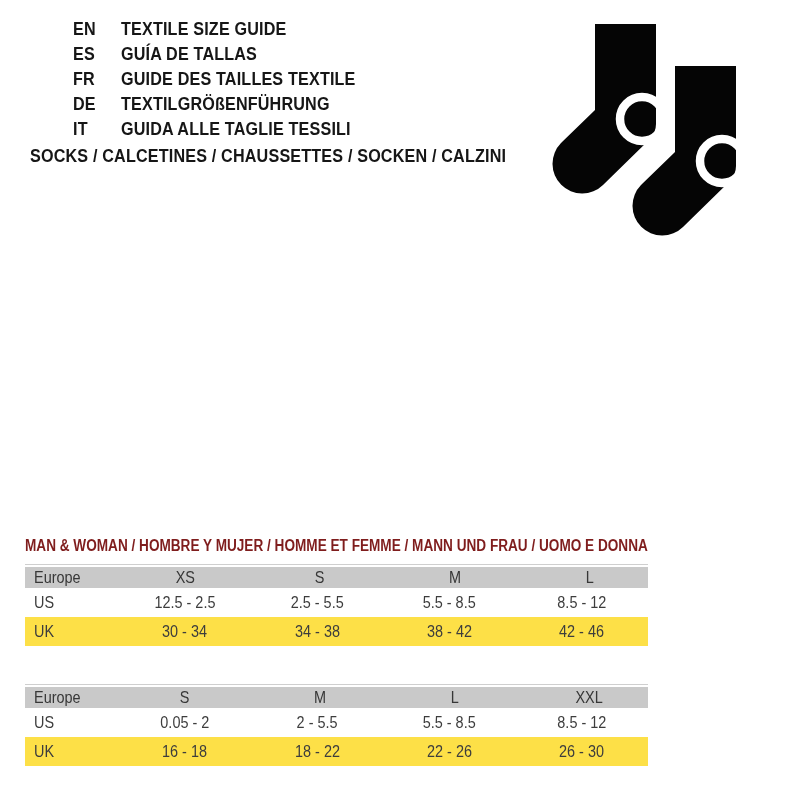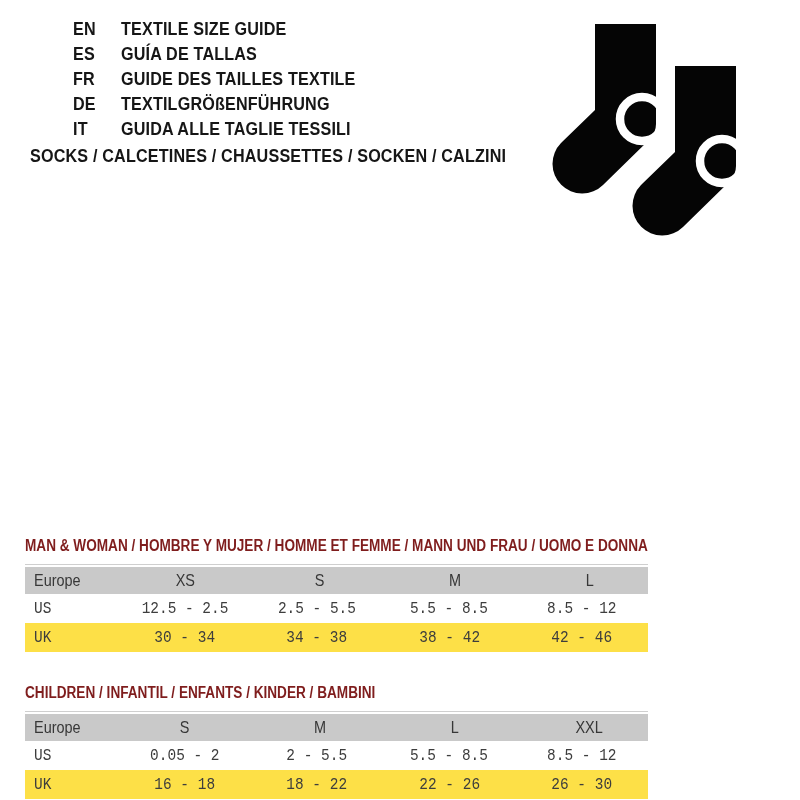--- a/index.html
+++ b/index.html
@@ -25,22 +25,22 @@
   .category { position: absolute; left: 30px; top: 145px; font-weight: bold; font-size: 19px; letter-spacing: 0.2px; }
 
   
   .socks-svg { position: absolute; left: 546px; top: 24px; width: 212px; height: 216px; }
 
   
   .tbl { position: absolute; left: 25px; width: 623px; }
   .tbl-title { height: 17px; line-height: 17px; font-weight: bold; font-size: 16px; margin-bottom: 10px; color: #7f1d1d; }
   .hairline { height: 1px; background: #cfcfcf; margin-bottom: 2px; }
   .thead, .trow { display: flex; width: 100%; }
-  .thead { height: 27px; background: #c9c9c9; gap: 18px; }
-  .trow { height: 29px; font-family: Liberation Mono, monospace; }
+  .thead { height: 21px; background: #c9c9c9; gap: 18px; }
+  .trow { height: 29px; }
   .trow.alt { background: #fde047; }
   .c { display: flex; align-items: center; justify-content: center; font-size: 17px; color: #3d3d3d; }
   .c.first { width: 15%; justify-content: flex-start; padding-left: 9px; box-sizing: border-box; }
   .c.col { width: 21.25%; }
   .thead .c { color: #373737; }
 
   .tbl-adults { top: 537px; }
   .tbl-children { top: 684px; }
 </style>
 </head>
@@ -138,23 +138,20 @@
       <div class="c col">
           <span class="cx">38 - 42</span>
         </div>
       <div class="c col">
           <span class="cx">42 - 46</span>
         </div>
     </div>
   </div>
 
   <div class="tbl tbl-children">
-    <div class="tbl-title">
-      <span class="cx l">CHILDREN / INFANTIL / ENFANTS / KINDER / BAMBINI</span>
-    </div>
     <div class="hairline"></div>
     <div class="thead">
       <div class="c first">
           <span class="cx l">Europe</span>
         </div>
       <div class="c col">
           <span class="cx">S</span>
         </div>
       <div class="c col">
           <span class="cx">M</span>

